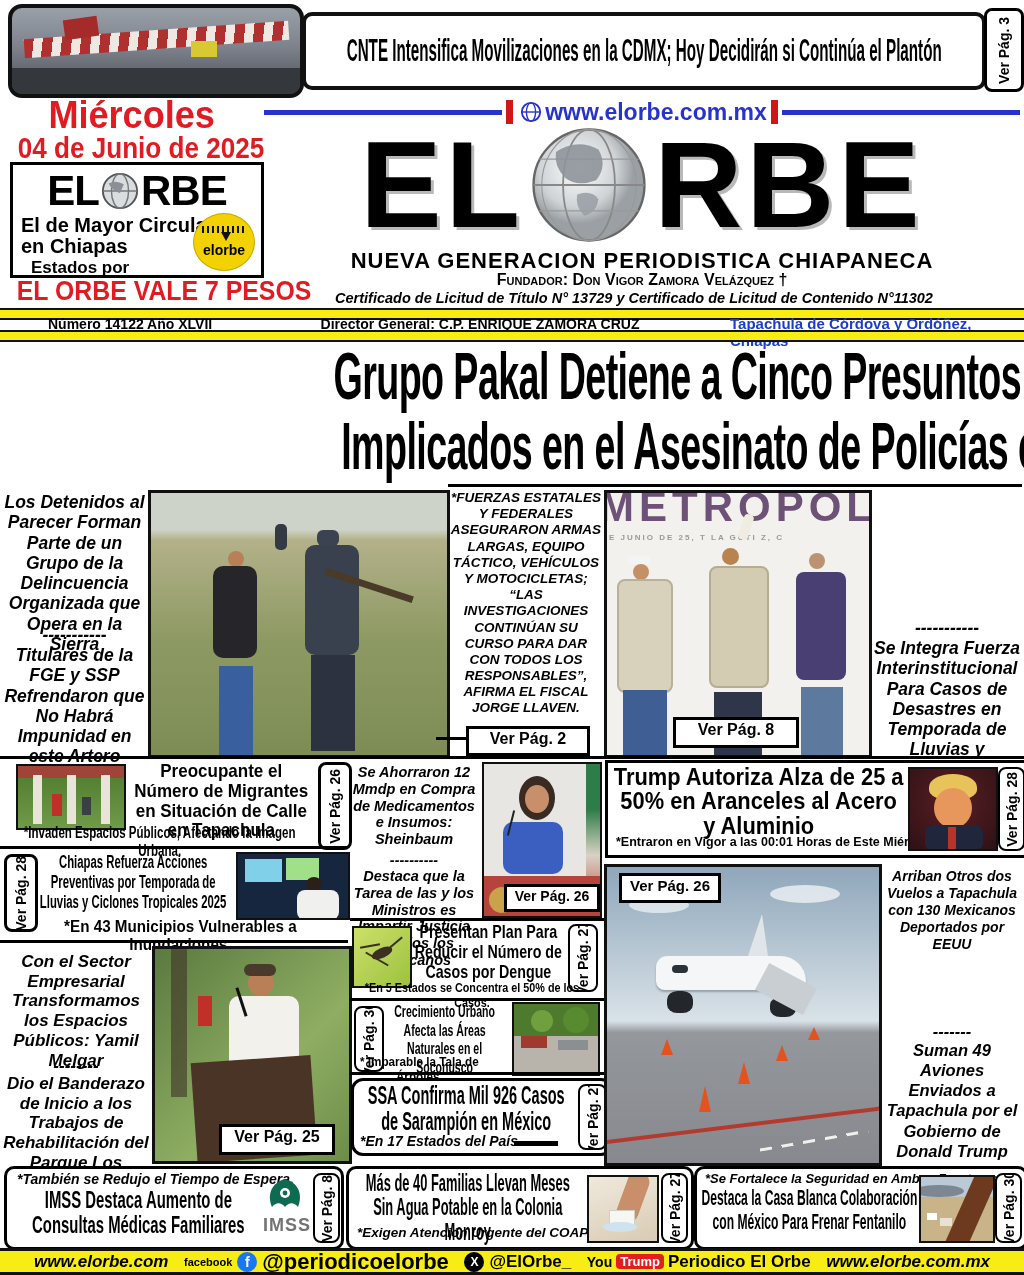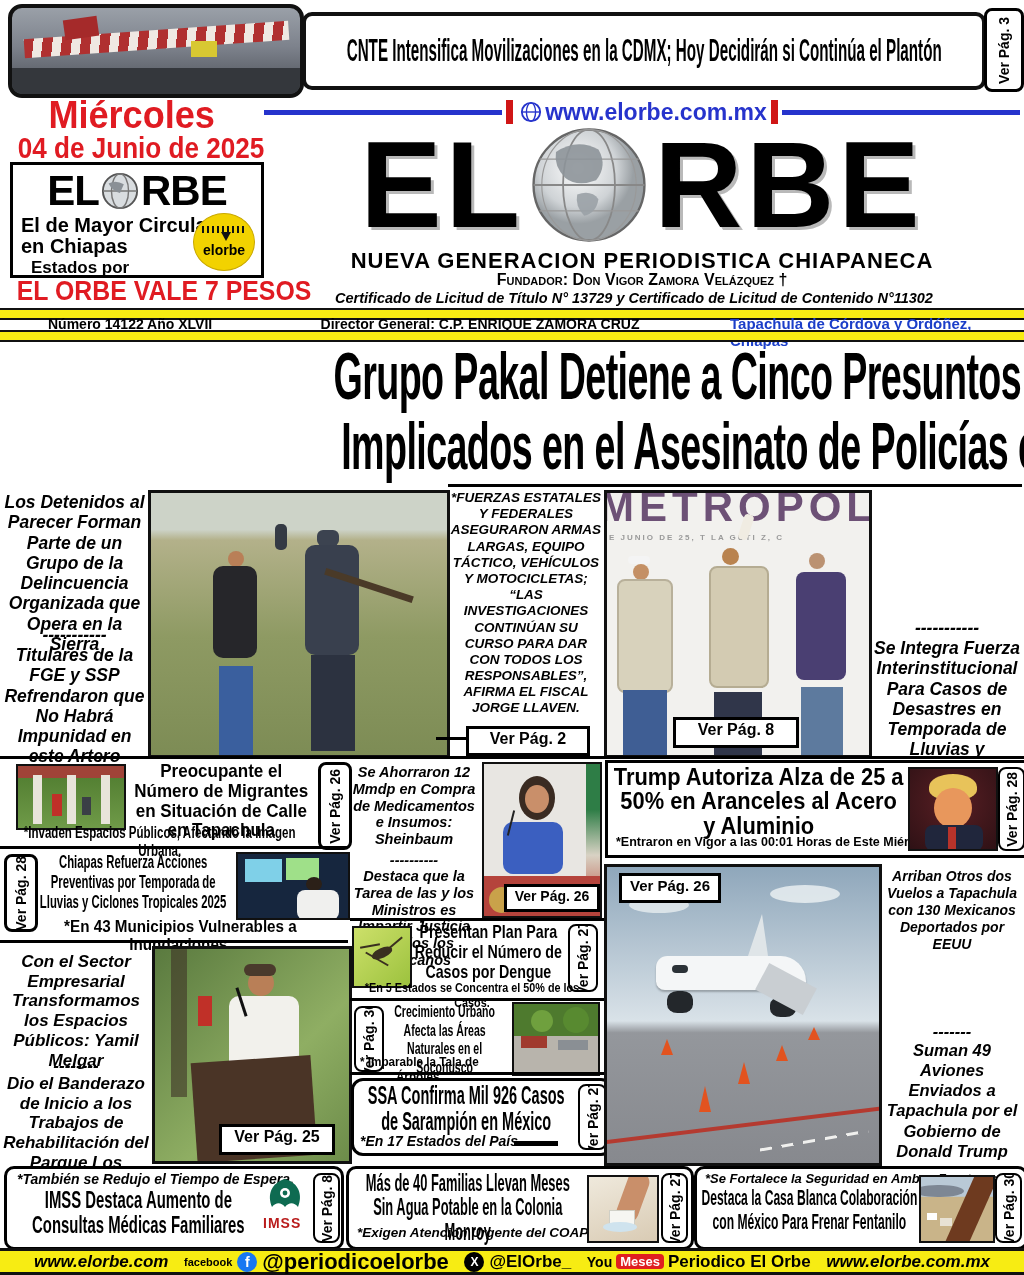--- a/index.html
+++ b/index.html
@@ -321,21 +321,21 @@
     <div class="b i" style="position:absolute;left:10px;top:2px;font-size:14px">*También se Redujo el Tiempo de Espera.</div>
     <div class="hl" style="position:absolute;left:8px;top:18px;width:246px;font-size:24px;line-height:1.05;text-align:center">
         <div class="sq" style="--sx:.62">IMSS Destaca Aumento de Consultas Médicas Familiares</div>
       </div>
     <div class="d" style="left:256px;top:8px;width:48px;height:62px">
       <svg width="44" height="38" viewBox="0 0 44 38">
           <path d="M22 2 C8 6 4 18 9 30 C13 25 18 25 22 30 C26 25 31 25 35 30 C40 18 36 6 22 2 Z" fill="#0e6b51"></path>
           <circle cx="22" cy="16" r="5" fill="#fff"></circle>
           <circle cx="22" cy="16" r="2.4" fill="#0e6b51"></circle>
         </svg>
-      <div class="b" style="color:#b91c1c;font-size:14px;letter-spacing:1px;margin-top:-4px">IMSS</div>
+      <div class="b" style="color:#737373;font-size:18px;letter-spacing:1px;margin-top:-4px">IMSS</div>
     </div>
     <div class="vpv" style="left:306px;top:4px;width:23px;height:66px;border-width:2px">
         <span>Ver Pág. 8</span>
       </div>
   </div>
 
   <div class="ab" style="left:346px;top:1166px;width:342px;height:78px;border:3px solid #000;border-radius:10px;background:#fff;overflow:hidden">
     <div class="hl" style="position:absolute;left:6px;top:2px;width:226px;font-size:23px;line-height:1.06;text-align:center">
         <div class="sq" style="--sx:.56">Más de 40 Familias Llevan Meses Sin Agua Potable en la Colonia Monroy</div>
       </div>
@@ -376,19 +376,19 @@
       <span class="b" style="font-size:22px">@periodicoelorbe</span>
     </span>
     <span style="display:inline-flex;align-items:center;gap:5px">
       <span class="xcirc">
           <span>X</span>
         </span>
       <span class="b" style="font-size:17px">@ElOrbe_</span>
     </span>
     <span style="display:inline-flex;align-items:center;gap:4px">
       <span class="b" style="font-size:14px">You</span>
-      <span class="tubebox">Meses</span>
+      <span class="tubebox">Trump</span>
       <span class="b" style="font-size:17px">Periodico El Orbe</span>
     </span>
     <span class="b i" style="font-size:17px">www.elorbe.com.mx</span>
   </div>
 
 </div>
 
 </body></html>

